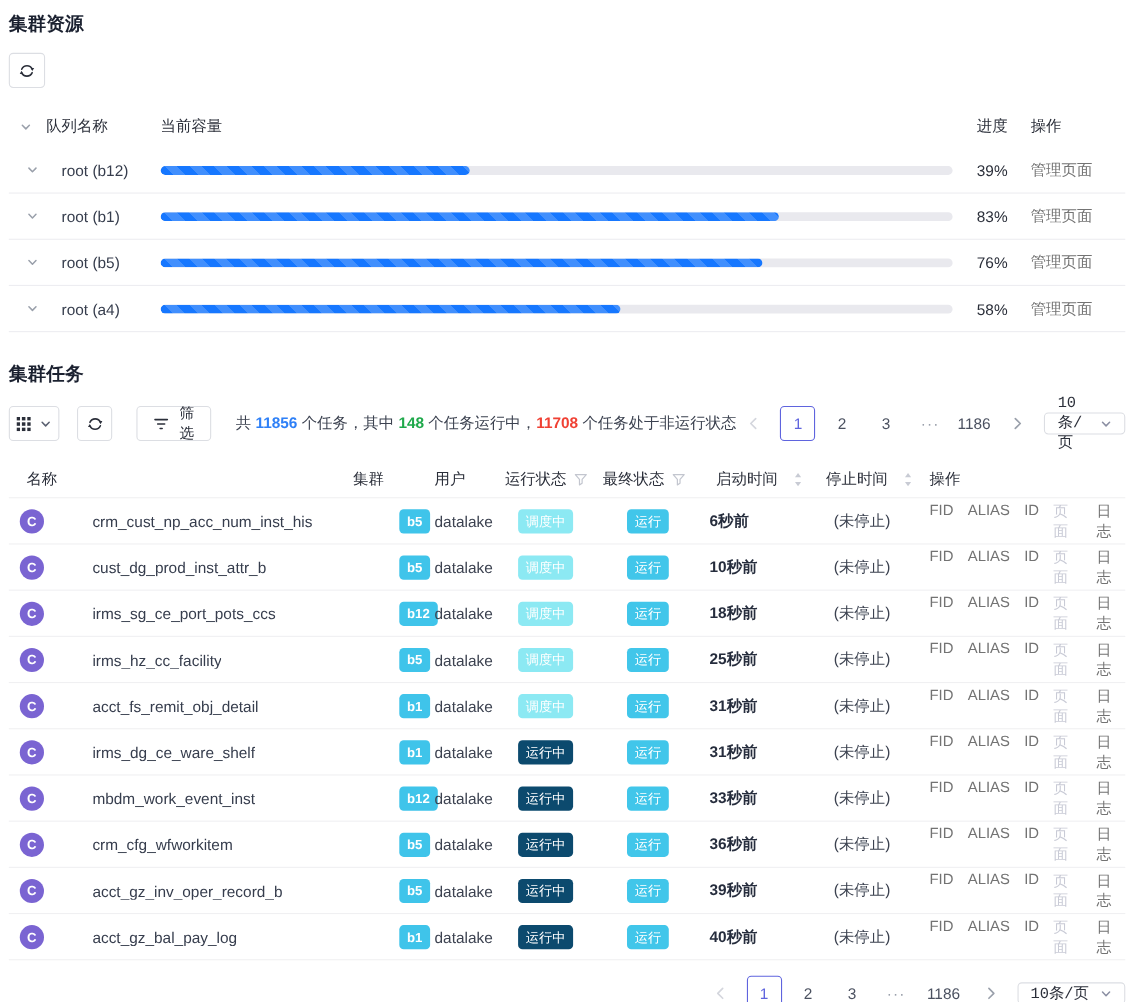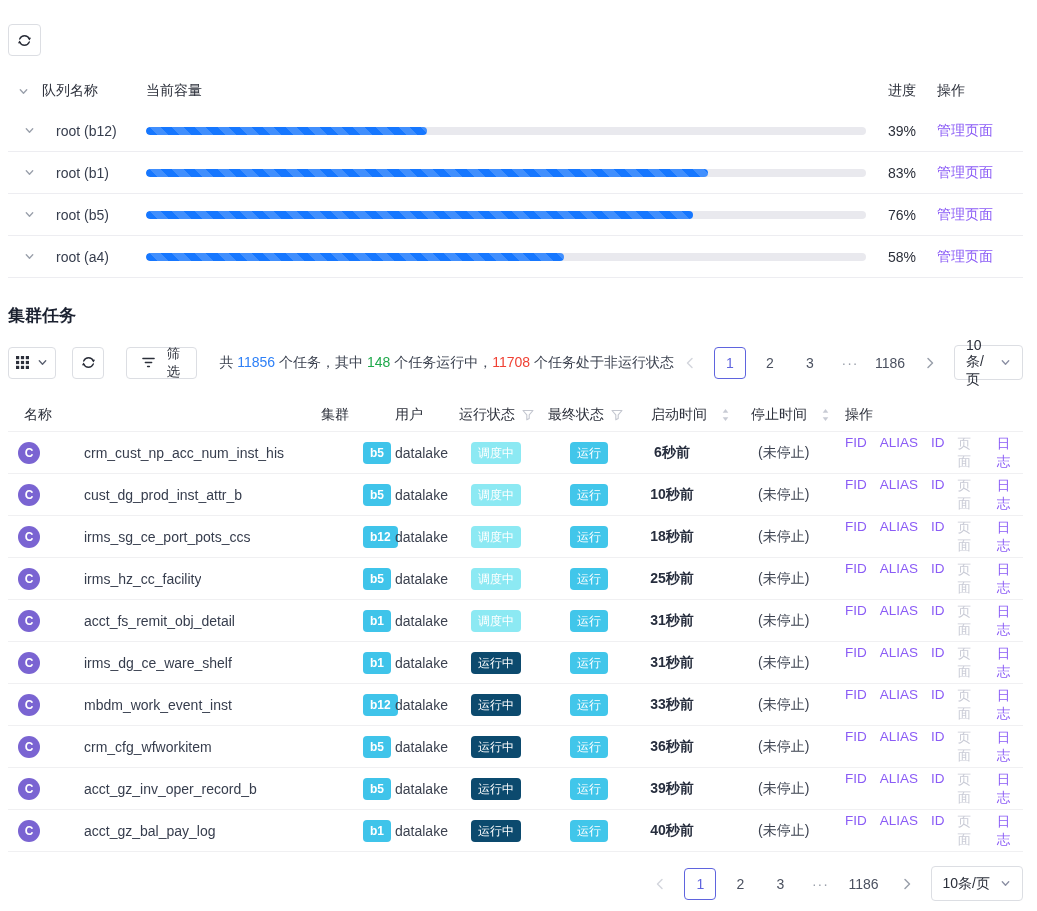--- a/index.html
+++ b/index.html
@@ -31,47 +31,48 @@
   .q-name-cell{display:flex;align-items:center;padding-left:10px;gap:13px;color:#2b2f3a;}
   .queue-row .q-name-cell{padding-left:16px;gap:21px;color:#363d4d;}
   .q-progress-cell{display:flex;align-items:center;padding-right:2px;}
   .progress-track{width:100%;height:8px;background:#e9e9ee;border-radius:5px;overflow:hidden;}
   .progress-fill{
     height:100%;border-radius:5px;
     background:repeating-linear-gradient(45deg,#1677ff 0 8px,#418ffd 8px 16px);
   }
   .q-pct{ text-align:right;padding-right:8px;color:#2b2f3a;}
   .q-actions{padding-left:13px;}
-  .link{color:#8b5cf6;cursor:pointer;text-decoration:none;}
+  .link{color:#737373;cursor:pointer;text-decoration:none;}
   .link.disabled{color:#c9cbd6;cursor:default;}
 
   
   .tasks-title{margin-top:26px;}
   .toolbar{margin-top:17px;display:flex;align-items:center;width:1015px;}
   .toolbar .gap8{margin-left:16px;}
   .summary{margin-left:22px;color:#3c4250;white-space:nowrap;}
-  .summary b{font-weight:400;}
+  .summary b{font-weight:700;}
   .num-blue{color:#2e80f7;}
   .num-green{color:#1fa94b;}
   .num-red{color:#f04134;}
 
   
   .pagination{display:flex;align-items:center;gap:8px;margin-left:auto;}
   .pg-item{
     min-width:32px;height:32px;display:inline-flex;align-items:center;justify-content:center;
     border-radius:4px;color:#4b5160;cursor:pointer;box-sizing:border-box;padding:0 4px;
   }
   .pg-item.active{border:1px solid #5f64de;color:#5f64de;}
   .pg-arrow{color:#9aa0ab;}
   .pg-arrow.disabled{color:#d4d6dd;cursor:default;}
   .pg-ellipsis{color:#9aa0ab;letter-spacing:1px;cursor:pointer;}
   .page-size-select{
-    height:35px;border:1px solid #dcdee3;border-radius:4px;background:#fff;
+    height:20px;border:1px solid #dcdee3;border-radius:4px;background:#fff;
     display:inline-flex;align-items:center;gap:10px;padding:0 11px;cursor:pointer;color:#2b2f3a;
     box-sizing:border-box;
+    font-family:Liberation Mono, monospace;
   }
 
   
   .task-table{margin-top:18px;width:1015px;}
   .task-header,.task-row{
     display:grid;grid-template-columns:313px 74px 64px 89px 97px 94px 94px 1fr;
     align-items:center;
   }
   .task-header{height:33px;color:#2b2f3a;border-bottom:1px solid #f0f0f2;}
   .task-header .cell{display:flex;align-items:center;}
@@ -87,32 +88,33 @@
   .badge{
     display:inline-block;color:#fff;font-size:12px;line-height:16px;
     padding:3px 7px;border-radius:4px;font-weight:400;
   }
   .cluster-badge{background:#3fc4ea;font-weight:700;margin-left:42px;}
   .badge.scheduling{background:#8ce9f3;}
   .badge.running{background:#0c4a6e;}
   .badge.cyan{background:#41c6ea;}
   .t-run{padding-left:12px;}
   .t-final{padding-left:22px;}
-  .t-start{text-align:center;padding-right:40px;font-weight:700;color:#262d3d;}
+  .t-start{text-align:left;padding-right:40px;font-weight:700;color:#262d3d;}
   .t-stop{padding-left:19px;color:#3c4250;}
   .t-actions{display:flex;align-items:flex-start;gap:13px;padding-left:12px;font-size:13.5px;}
   .hdr-icon{margin-left:7px;display:inline-flex;cursor:pointer;}
   .hdr-sorter{margin-left:14px;display:inline-flex;cursor:pointer;}
   .bottom-pagination{display:flex;justify-content:flex-end;margin-top:14px;width:1015px;}
 </style>
 </head>
 <body>
 
 <div class="page">
 
+  <h1 class="section-title">集群资源</h1>
 
   <div style="margin-top:14px;">
     <button class="tool-btn">
       <span class="icon">
         <svg width="15" height="15" viewBox="0 0 16 16" fill="none">
           <path d="M2.9 6.4 A 5.6 5.6 0 0 1 13.2 6.4" stroke="#2b2f3a" stroke-width="1.5" stroke-linecap="round"></path>
           <path d="M13.1 9.6 A 5.6 5.6 0 0 1 2.8 9.6" stroke="#2b2f3a" stroke-width="1.5" stroke-linecap="round"></path>
           <path d="M11.6 5.1 15 5.1 13.2 8.1 Z" fill="#2b2f3a"></path>
           <path d="M4.4 10.9 1 10.9 2.8 7.9 Z" fill="#2b2f3a"></path>
         </svg>

